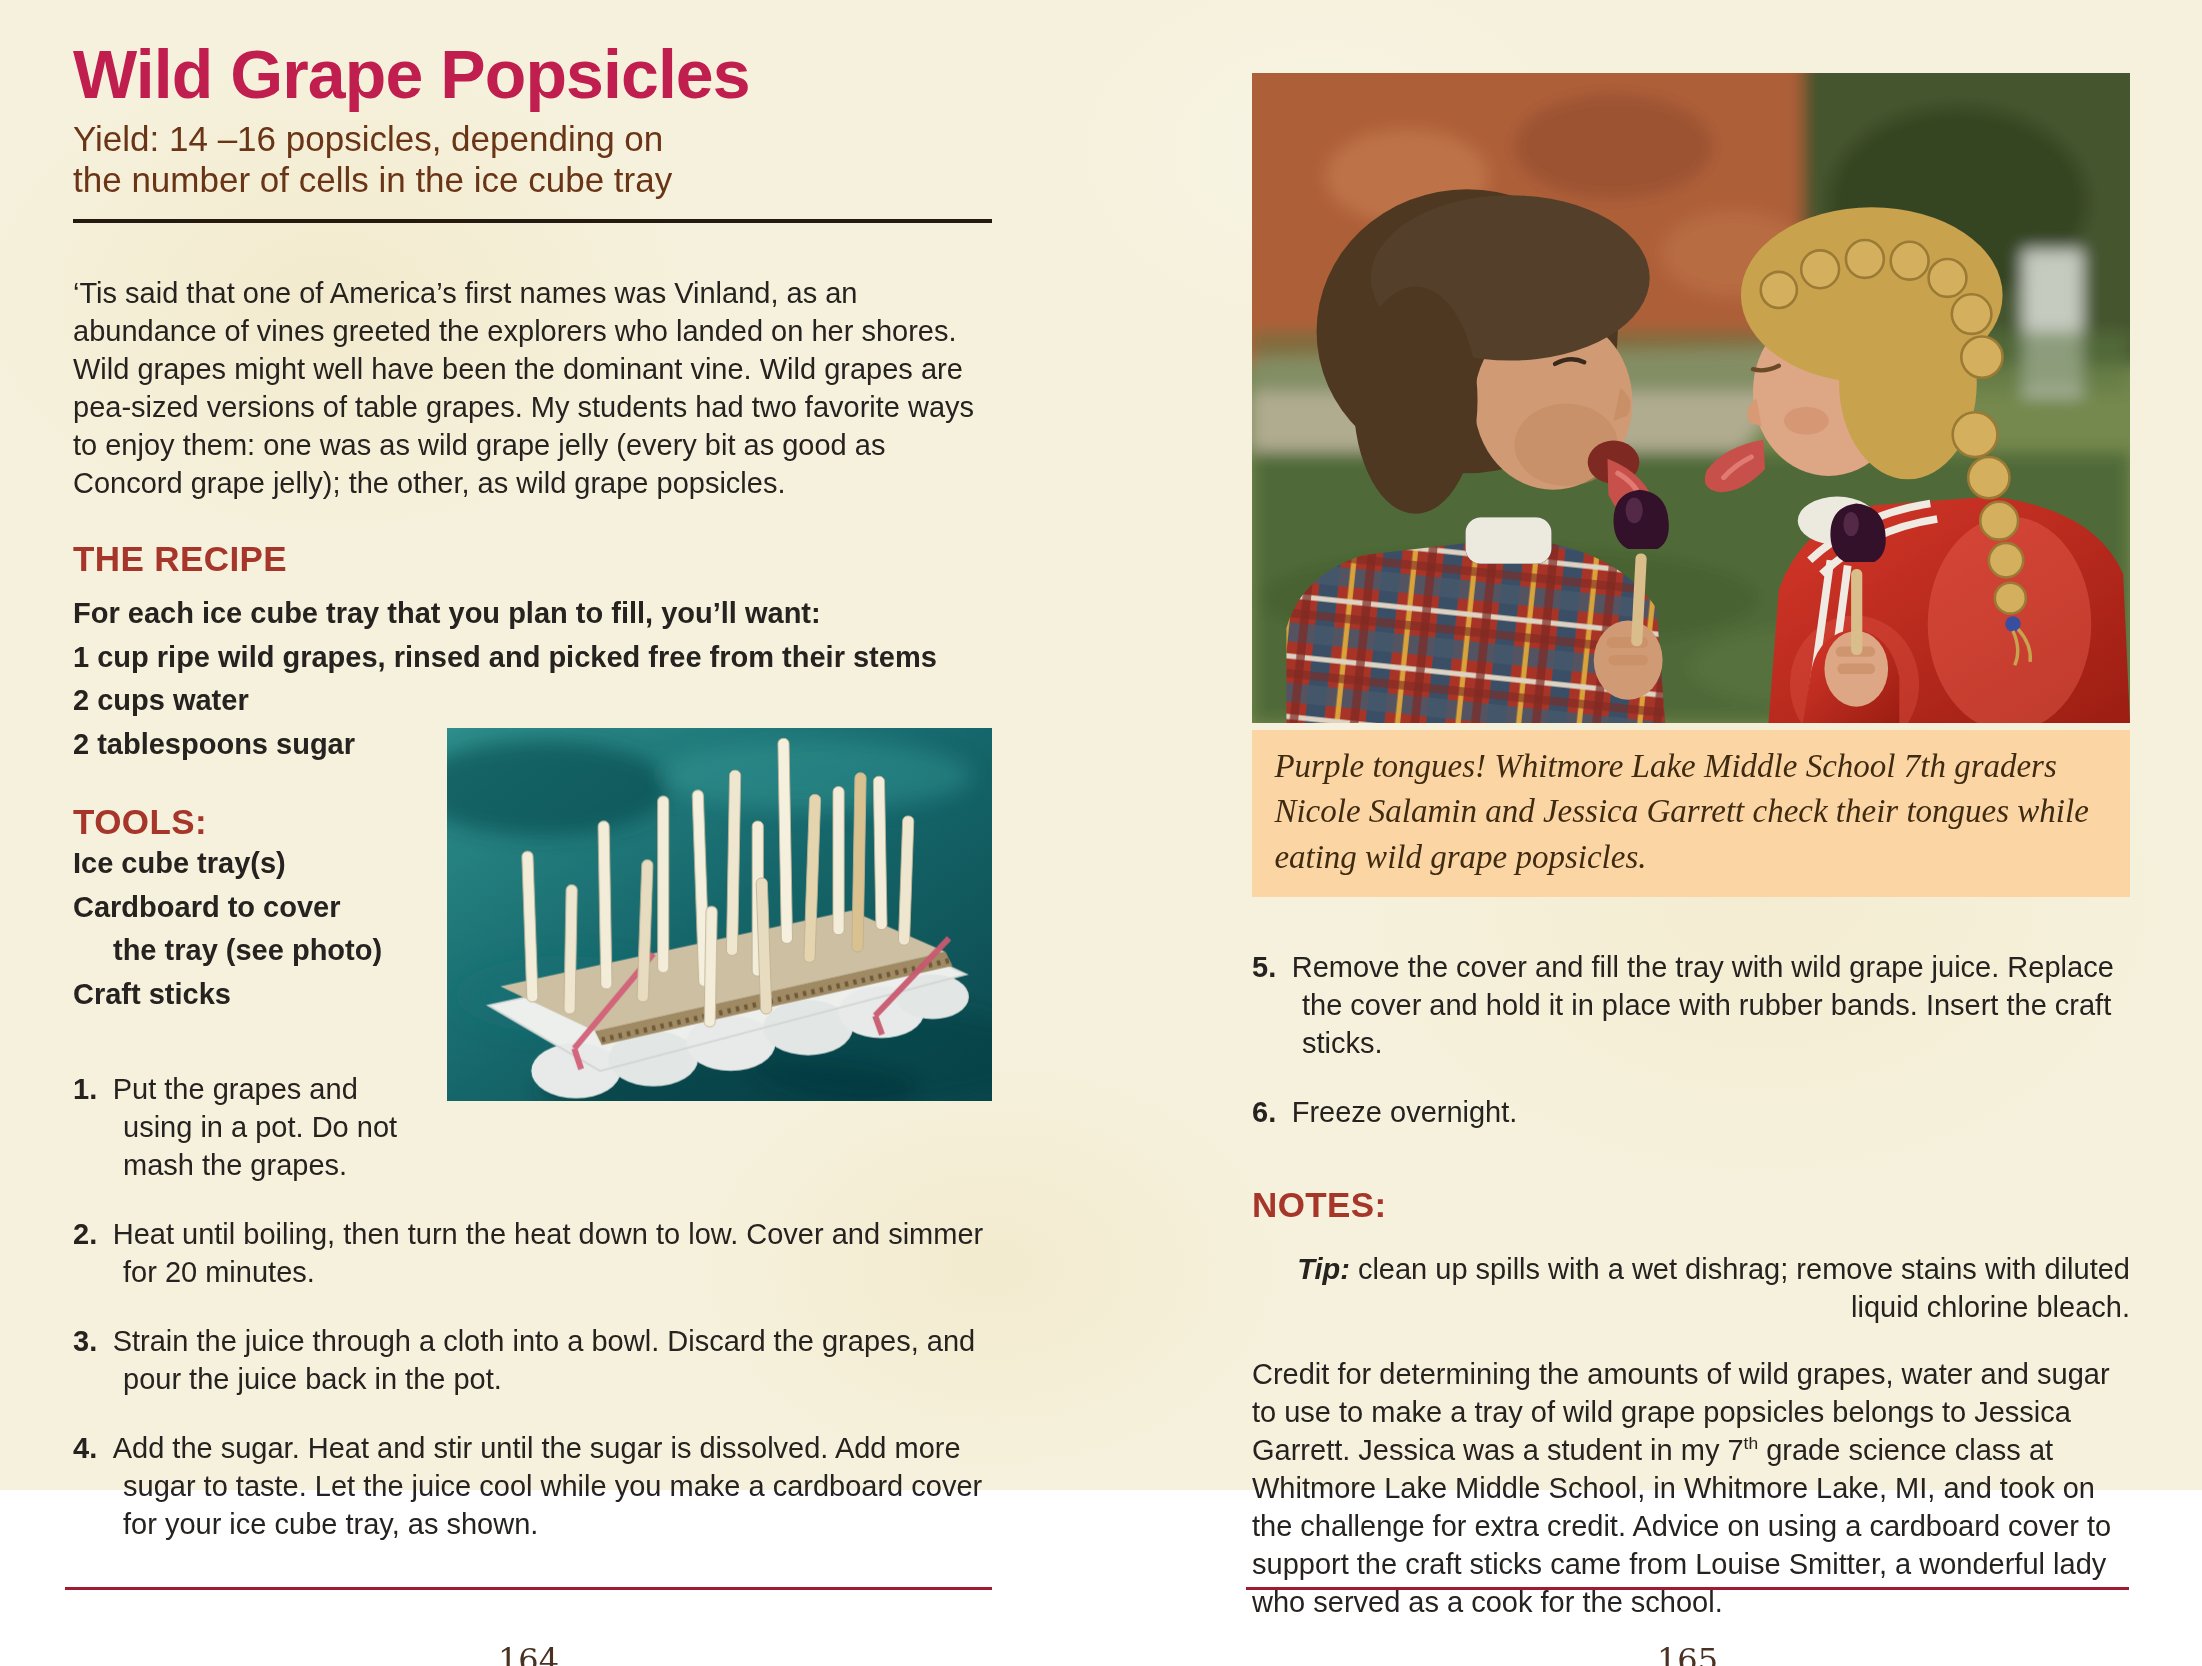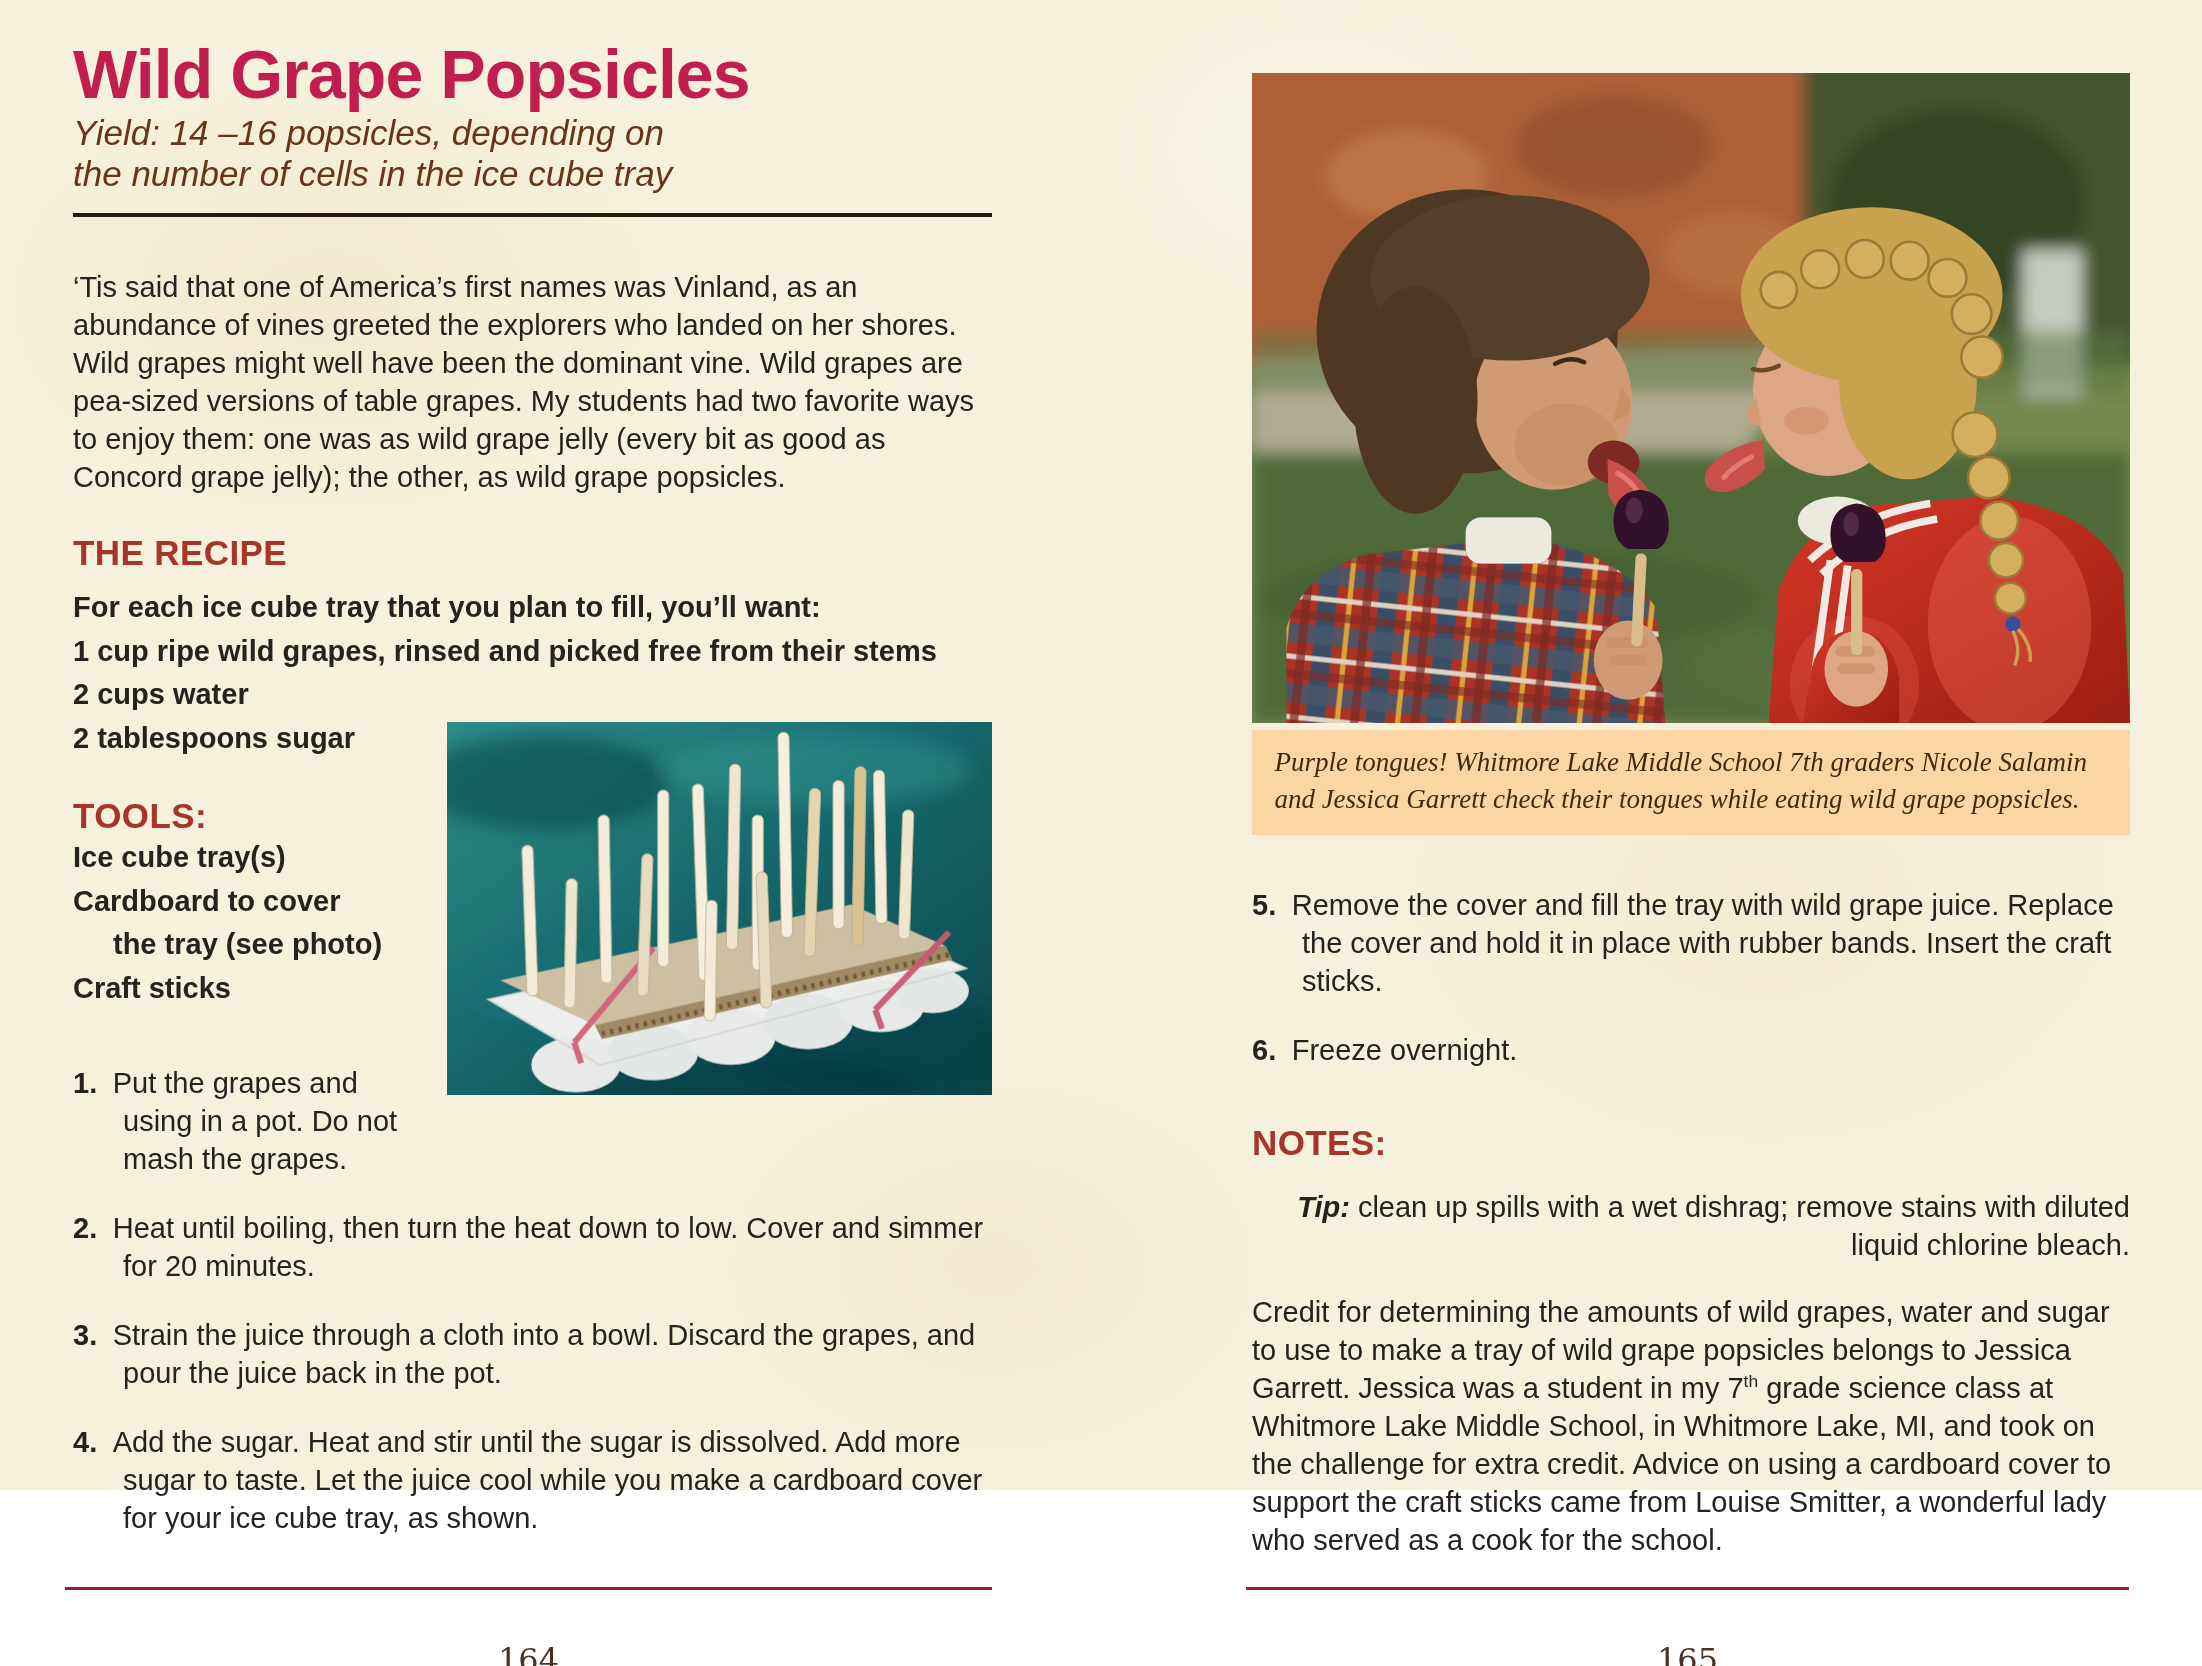--- a/index.html
+++ b/index.html
@@ -20,21 +20,21 @@
   }
   .col{position:absolute;}
   .left-col{left:73px;top:40px;width:919px;}
   .right-col{left:1252px;top:73px;width:878px;}
 
   .title{
     font-size:68px;font-weight:bold;letter-spacing:-0.9px;
     color:#c01e4e;line-height:1;margin:0;
   }
   .subtitle{
-    margin-top:5px;font-style:italic;color:#6a3517;
+    margin-top:11px;color:#6a3517;
     font-size:35px;line-height:1.16;font-weight:500;
   }
   .title-rule{height:4.3px;background:#241a10;margin-top:19px;width:100%;}
 
   .body-text{font-size:29px;line-height:1.31;}
   .intro{margin-top:52px;}
 
   .sec-head{
     color:#a6352a;font-weight:bold;font-size:35px;
     margin-top:36px;letter-spacing:0.4px;
@@ -56,21 +56,21 @@
     padding-left:50px;text-indent:-50px;
   }
   .step .num{font-weight:bold;margin-right:15.5px;}
   .clear-float{clear:right;}
 
   .kids-fig{width:878px;height:650px;}
   .caption-box{
     margin-top:6.9px;background:#fbd6a4;
     padding:13.8px 22.4px 17px 22.4px;
     font-family:"Liberation Serif", serif;font-style:italic;
-    font-size:27px;line-height:1.38;color:#3f2a12;
+    font-size:33px;line-height:1.38;color:#3f2a12;
   }
   .right-steps{margin-top:52px;}
   .notes-head{margin-top:53px;}
   .tip{margin-top:26px;text-align:right;}
   .tip-label{font-weight:bold;font-style:italic;}
   .credit{margin-top:26px;}
   sup{font-size:60%;line-height:0;}
 
   .footer-rule{position:absolute;top:1587px;height:3.4px;background:#9e1b32;}
   .footer-rule.fl{left:65px;width:927px;}

